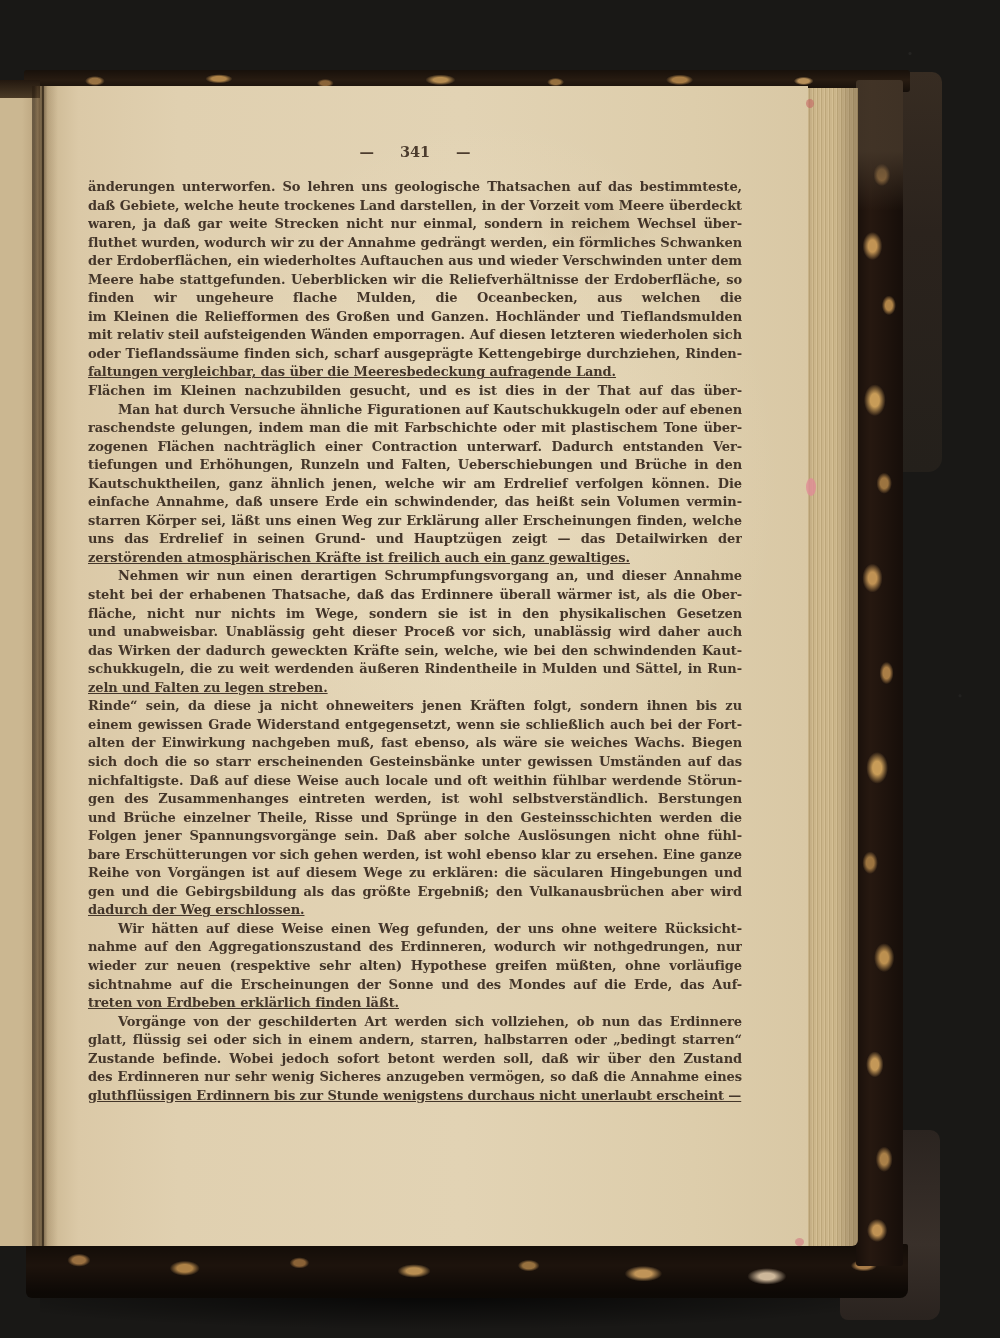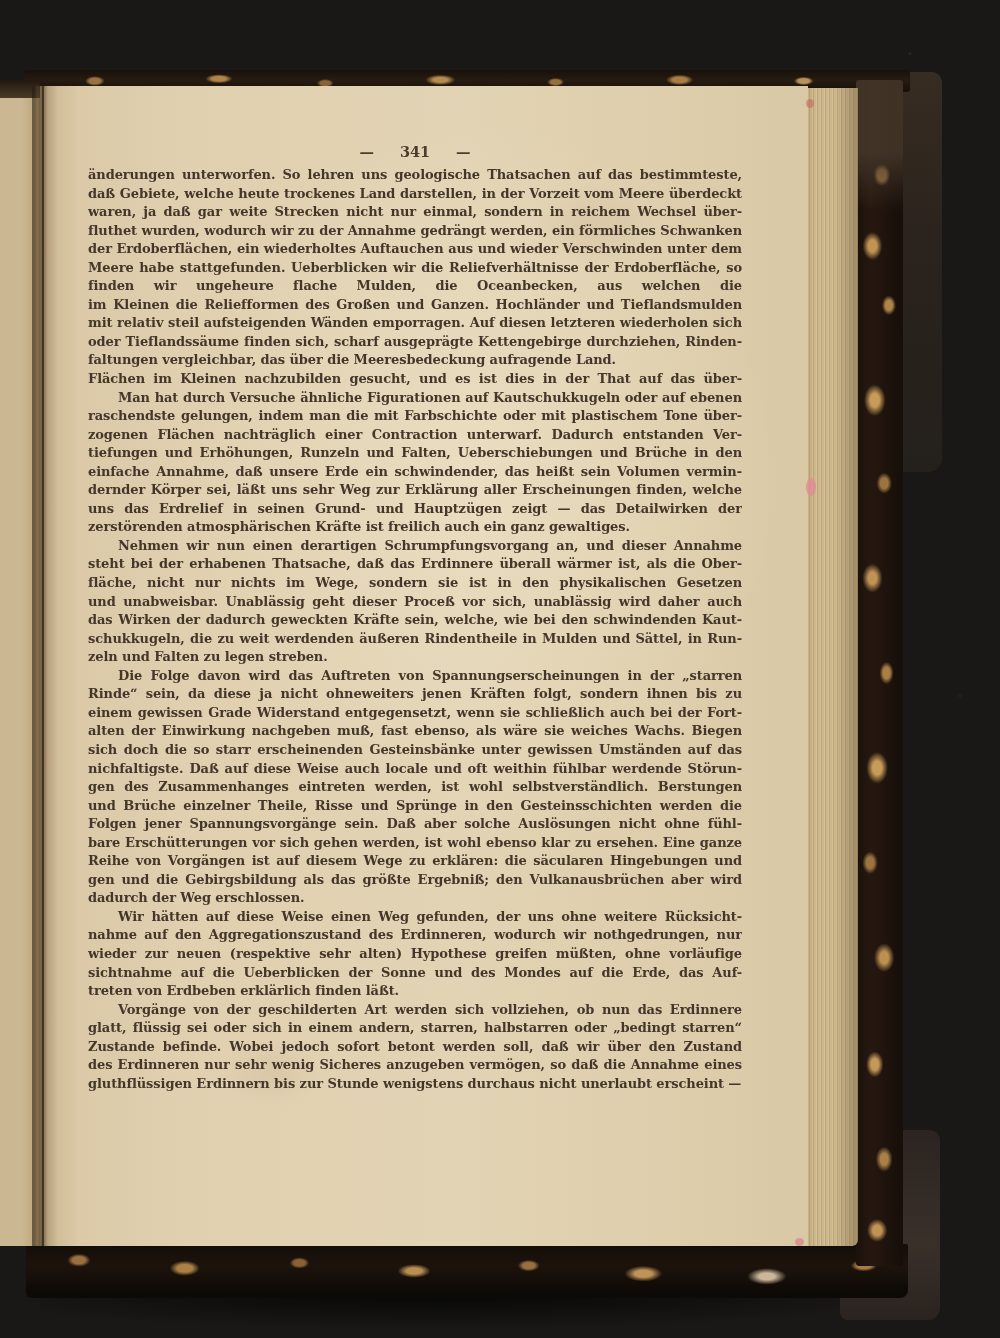--- a/index.html
+++ b/index.html
@@ -107,26 +107,26 @@
   .pink-mark2{left:806px;top:99px;width:8px;height:9px;border-radius:50%;
     background:rgba(196,96,96,.55);}
   .pink-mark3{left:795px;top:1238px;width:9px;height:8px;border-radius:50%;
     background:rgba(210,120,130,.6);}
 
   
   .text-block{left:88px;top:140px;width:654px;color:#44362a;
     font-weight:bold;font-size:13px;letter-spacing:-.1px;}
   .page-number{display:flex;justify-content:center;align-items:center;gap:26px;
     height:22px;font-size:14.5px;color:#4c3c2e;}
-  .paragraphs{margin-top:4px;}
+  .paragraphs{margin-top:16px;}
   .line{height:18.55px;line-height:18.55px;text-align:justify;text-align-last:justify;
     overflow:hidden;white-space:nowrap;}
   .line{white-space:normal;}
   .line.indent{text-indent:30px;}
-  .line.last{text-align-last:left;}
+  .line.last{text-align-last:left;text-decoration:underline;}
 </style>
 </head>
 <body>
 
 <div class="photo">
 
   <div class="part book-shadow"></div>
 
   <div class="part cover-corner-top"></div>
   <div class="part cover-corner-bottom"></div>
@@ -166,54 +166,54 @@
           <div class="line">mit relativ steil aufsteigenden Wänden emporragen. Auf diesen letzteren wiederholen sich</div>
           <div class="line">oder Tieflandssäume finden sich, scharf ausgeprägte Kettengebirge durchziehen, Rinden-</div>
           <div class="line last">faltungen vergleichbar, das über die Meeresbedeckung aufragende Land.</div>
         </div>
         <div class="paragraph">
           <div class="line">Flächen im Kleinen nachzubilden gesucht, und es ist dies in der That auf das über-</div>
           <div class="line indent">Man hat durch Versuche ähnliche Figurationen auf Kautschukkugeln oder auf ebenen</div>
           <div class="line">raschendste gelungen, indem man die mit Farbschichte oder mit plastischem Tone über-</div>
           <div class="line">zogenen Flächen nachträglich einer Contraction unterwarf. Dadurch entstanden Ver-</div>
           <div class="line">tiefungen und Erhöhungen, Runzeln und Falten, Ueberschiebungen und Brüche in den</div>
+          <div class="line">Kautschuktheilen, ganz ähnlich jenen, welche wir am Erdrelief verfolgen können. Die</div>
           <div class="line">einfache Annahme, daß unsere Erde ein schwindender, das heißt sein Volumen vermin-</div>
-          <div class="line">dernder Körper sei, läßt uns sehr Weg zur Erklärung aller Erscheinungen finden, welche</div>
+          <div class="line">starren Körper sei, läßt uns einen Weg zur Erklärung aller Erscheinungen finden, welche</div>
           <div class="line">uns das Erdrelief in seinen Grund- und Hauptzügen zeigt — das Detailwirken der</div>
           <div class="line last">zerstörenden atmosphärischen Kräfte ist freilich auch ein ganz gewaltiges.</div>
         </div>
         <div class="paragraph">
           <div class="line indent">Nehmen wir nun einen derartigen Schrumpfungsvorgang an, und dieser Annahme</div>
           <div class="line">steht bei der erhabenen Thatsache, daß das Erdinnere überall wärmer ist, als die Ober-</div>
           <div class="line">fläche, nicht nur nichts im Wege, sondern sie ist in den physikalischen Gesetzen begründet</div>
           <div class="line">und unabweisbar. Unablässig geht dieser Proceß vor sich, unablässig wird daher auch</div>
           <div class="line">das Wirken der dadurch geweckten Kräfte sein, welche, wie bei den schwindenden Kaut-</div>
           <div class="line">schukkugeln, die zu weit werdenden äußeren Rindentheile in Mulden und Sättel, in Run-</div>
           <div class="line last">zeln und Falten zu legen streben.</div>
         </div>
         <div class="paragraph">
-          <div class="line indent">Die Folge davon wird das Auftreten von Spannungserscheinungen in der „starren</div>
           <div class="line">Rinde“ sein, da diese ja nicht ohneweiters jenen Kräften folgt, sondern ihnen bis zu</div>
           <div class="line">einem gewissen Grade Widerstand entgegensetzt, wenn sie schließlich auch bei der Fort-</div>
           <div class="line">alten der Einwirkung nachgeben muß, fast ebenso, als wäre sie weiches Wachs. Biegen</div>
           <div class="line">sich doch die so starr erscheinenden Gesteinsbänke unter gewissen Umständen auf das man-</div>
           <div class="line">nichfaltigste. Daß auf diese Weise auch locale und oft weithin fühlbar werdende Störun-</div>
           <div class="line">gen des Zusammenhanges eintreten werden, ist wohl selbstverständlich. Berstungen</div>
           <div class="line">und Brüche einzelner Theile, Risse und Sprünge in den Gesteinsschichten werden die</div>
           <div class="line">Folgen jener Spannungsvorgänge sein. Daß aber solche Auslösungen nicht ohne fühl-</div>
           <div class="line">bare Erschütterungen vor sich gehen werden, ist wohl ebenso klar zu ersehen. Eine ganze</div>
           <div class="line">Reihe von Vorgängen ist auf diesem Wege zu erklären: die säcularen Hingebungen und</div>
           <div class="line">gen und die Gebirgsbildung als das größte Ergebniß; den Vulkanausbrüchen aber wird</div>
           <div class="line last">dadurch der Weg erschlossen.</div>
         </div>
         <div class="paragraph">
           <div class="line indent">Wir hätten auf diese Weise einen Weg gefunden, der uns ohne weitere Rücksicht-</div>
           <div class="line">nahme auf den Aggregationszustand des Erdinneren, wodurch wir nothgedrungen, nur</div>
           <div class="line">wieder zur neuen (respektive sehr alten) Hypothese greifen müßten, ohne vorläufige Rück-</div>
-          <div class="line">sichtnahme auf die Ueberblicken der Sonne und des Mondes auf die Erde, das Auf-</div>
+          <div class="line">sichtnahme auf die Erscheinungen der Sonne und des Mondes auf die Erde, das Auf-</div>
           <div class="line last">treten von Erdbeben erklärlich finden läßt.</div>
         </div>
         <div class="paragraph">
           <div class="line indent">Vorgänge von der geschilderten Art werden sich vollziehen, ob nun das Erdinnere</div>
           <div class="line">glatt, flüssig sei oder sich in einem andern, starren, halbstarren oder „bedingt starren“</div>
           <div class="line">Zustande befinde. Wobei jedoch sofort betont werden soll, daß wir über den Zustand</div>
           <div class="line">des Erdinneren nur sehr wenig Sicheres anzugeben vermögen, so daß die Annahme eines</div>
           <div class="line last">gluthflüssigen Erdinnern bis zur Stunde wenigstens durchaus nicht unerlaubt erscheint —</div>
         </div>
       </div>

